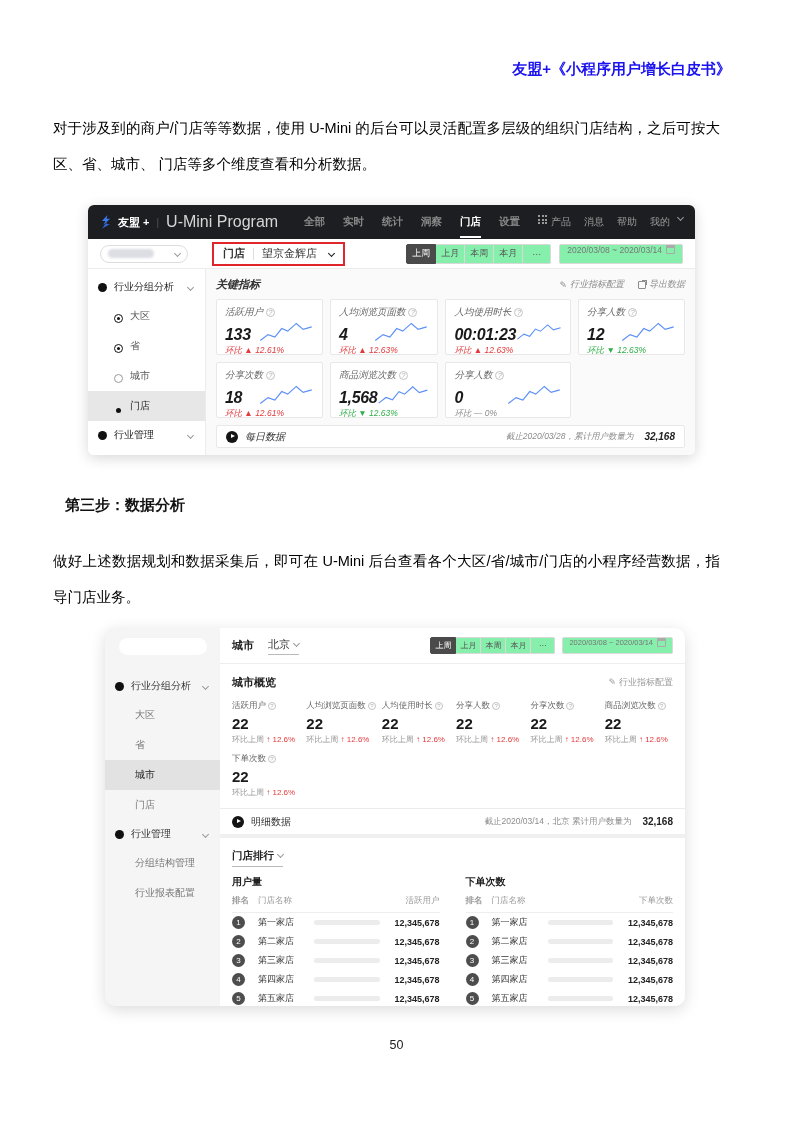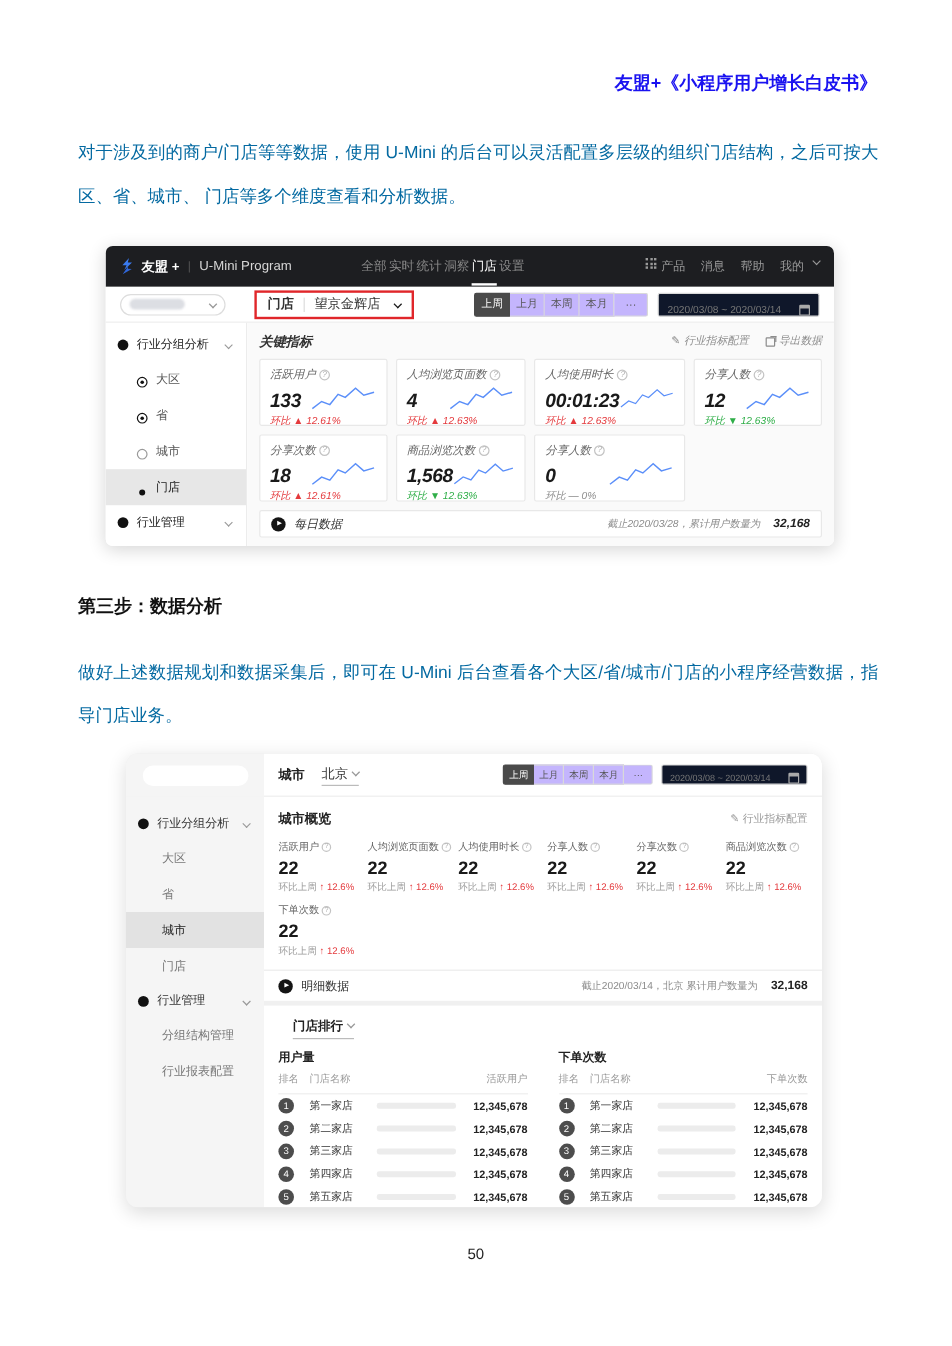--- a/index.html
+++ b/index.html
@@ -2,52 +2,52 @@
 <html><head>
 <meta charset="utf-8">
 <style>
   * { margin:0; padding:0; box-sizing:border-box; }
   html,body { background:#ffffff; }
   body { font-family:"Liberation Sans","DejaVu Sans",sans-serif; color:#1a1a1a; }
   .page { position:relative; width:793px; height:1122px; background:#fff; overflow:hidden; }
 
   
   .doc-title { position:absolute; top:60px; right:62px; font-size:15px; font-weight:bold; color:#1a12f0; }
-  .para { position:absolute; left:65px; width:667px; font-size:14.5px; line-height:36px; color:#0369a1; text-align:justify; }
+  .para { position:absolute; left:53px; width:667px; font-size:14.5px; line-height:36px; color:#000000; text-align:justify; }
   .para1 { top:110px; }
   .step-heading { position:absolute; left:65px; top:496px; font-size:15px; font-weight:bold; color:#111; }
   .para2 { top:543px; }
   .page-num { position:absolute; top:1038px; left:0; width:100%; text-align:center; font-size:12.5px; color:#222; }
 
   
   .chev { display:inline-block; width:5px; height:5px; border-right:1px solid currentColor; border-bottom:1px solid currentColor; transform:rotate(45deg); margin-left:4px; vertical-align:2px; }
   .chev.lt { border-color:#999; }
   .info { display:inline-block; width:9px; height:9px; border:1px solid #c3c3c3; border-radius:50%; font-size:7px; line-height:8px; text-align:center; color:#b0b0b0; margin-left:3px; vertical-align:1px; }
   .info::after { content:"?"; }
   .play { width:12px; height:12px; border-radius:50%; background:#141414; position:relative; display:inline-block; flex:none; }
   .play::after { content:""; position:absolute; left:5px; top:3.5px; border-left:4px solid #fff; border-top:2.5px solid transparent; border-bottom:2.5px solid transparent; }
   .seg { display:flex; }
-  .seg .btn { border:1px solid #d9d9d9; border-left:none; background:#c4b5fd; color:#555; display:flex; align-items:center; justify-content:center; cursor:pointer; }
+  .seg .btn { border:1px solid #d9d9d9; border-left:none; background:#86efac; color:#555; display:flex; align-items:center; justify-content:center; cursor:pointer; }
   .seg .btn:first-child { border-left:1px solid #d9d9d9; border-radius:2px 0 0 2px; }
   .seg .btn:last-child { border-radius:0 2px 2px 0; }
   .seg .btn.active { background:#4a4a4a; border-color:#4a4a4a; color:#fff; }
-  .datebox { border:1px solid #d9d9d9; border-radius:2px; background:#0f172a; color:#777; display:flex; align-items:flex-end; gap:15px; }
+  .datebox { border:1px solid #d9d9d9; border-radius:2px; background:#86efac; color:#777; display:flex; align-items:flex-start; gap:4px; }
   .cal { display:inline-block; width:9px; height:9px; border:1px solid #aaa; border-top:3px solid #aaa; border-radius:1px; }
   .updown-red { color:#e4393c; }
   .updown-green { color:#2fae48; }
   .updown-flat { color:#8c8c8c; }
 
   
   .dash1 { position:absolute; left:88px; top:205px; width:607px; height:250px; background:#fff; border-radius:6px; box-shadow:0 3px 14px rgba(0,0,0,.16); overflow:hidden; }
   .d1-topbar { height:34px; background:#1d1e21; display:flex; align-items:center; padding:0 12px; }
   .d1-logo { display:flex; align-items:center; gap:5px; }
   .d1-brand { color:#fff; font-size:11px; font-weight:bold; }
   .d1-logo-sep { color:#555; font-size:10px; margin:0 2px; }
-  .d1-product { color:#d6d6d6; font-size:11px; }
-  .d1-nav { display:flex; gap:2px; margin-left:58px; }
+  .d1-product { color:#d6d6d6; font-size:16px; }
+  .d1-nav { display:flex; gap:18px; margin-left:26px;font-weight:bold; }
   .d1-nav .nav-item { color:#8a8a8a; font-size:10.5px; padding:9px 0 7px; cursor:pointer; }
   .d1-nav .nav-item.active { color:#fff; border-bottom:2px solid #fff; }
   .d1-nav-right { margin-left:auto; display:flex; align-items:center; gap:13px; }
   .d1-nav-right .nav-item { color:#9a9a9a; font-size:10px; cursor:pointer; display:flex; align-items:flex-start; gap:4px; }
   .grid-icon { display:inline-block; width:9px; height:9px;
     background:
       linear-gradient(#9a9a9a,#9a9a9a) 0 0/2px 2px no-repeat, linear-gradient(#9a9a9a,#9a9a9a) 3.5px 0/2px 2px no-repeat, linear-gradient(#9a9a9a,#9a9a9a) 7px 0/2px 2px no-repeat,
       linear-gradient(#9a9a9a,#9a9a9a) 0 3.5px/2px 2px no-repeat, linear-gradient(#9a9a9a,#9a9a9a) 3.5px 3.5px/2px 2px no-repeat, linear-gradient(#9a9a9a,#9a9a9a) 7px 3.5px/2px 2px no-repeat,
       linear-gradient(#9a9a9a,#9a9a9a) 0 7px/2px 2px no-repeat, linear-gradient(#9a9a9a,#9a9a9a) 3.5px 7px/2px 2px no-repeat, linear-gradient(#9a9a9a,#9a9a9a) 7px 7px/2px 2px no-repeat; }
   .d1-toolbar { height:30px; background:#fff; border-bottom:1px solid #ececec; display:flex; align-items:center; padding:0 12px; }
@@ -117,26 +117,26 @@
   .metric-grid { display:grid; grid-template-columns:repeat(6,1fr); column-gap:6px; margin-top:6px; }
   .metric { padding:2px 0; }
   .metric-label { font-size:8.5px; color:#666; white-space:nowrap; display:flex; align-items:center; }
   .metric-label .info { width:8px; height:8px; font-size:6px; line-height:7px; margin-left:2px; }
   .metric-value { font-size:15px; font-weight:bold; color:#1a1a1a; margin:3px 0 2px; }
   .metric-cmp { font-size:8px; color:#999; white-space:nowrap; }
   .metric-cmp .red { color:#e4393c; }
   .bar-row2 { margin-top:4px; }
   .detailbar { border-top:1px solid #ececec; height:26px; display:flex; align-items:center; gap:7px; margin:8px -12px 0; padding:0 12px; }
   .sect2 { padding:7px 12px 6px; flex:1; }
-  .rank-title { display:inline-block; font-size:10.5px; font-weight:bold; color:#222; border-bottom:1px solid #bbb; padding-bottom:3px; cursor:pointer;margin-left:12px; }
+  .rank-title { display:inline-block; font-size:10.5px; font-weight:bold; color:#222; border-bottom:1px solid #bbb; padding-bottom:3px; cursor:pointer; }
   .rank-cols { display:flex; gap:26px; margin-top:8px; }
   .rank-col { flex:1; min-width:0; }
   .rank-col-title { font-size:10px; font-weight:bold; color:#222; margin-bottom:6px; }
   .rank-header { display:flex; font-size:8.5px; color:#999; border-bottom:1px solid #eee; padding-bottom:5px; }
-  .rh-rank { width:26px; flex:none; }
+  .rh-rank { width:26px; flex:none;font-weight:bold; }
   .rh-name { flex:1; }
   .rh-value { width:58px; text-align:right; flex:none; }
   .rank-row { display:flex; align-items:center; height:19px; }
   .rank-badge { width:13px; height:13px; border-radius:50%; background:#4d4d4d; color:#fff; font-size:8px; line-height:13px; text-align:center; flex:none; margin-right:13px; }
   .rank-name { width:48px; font-size:9px; color:#333; flex:none; }
   .rank-track { flex:1; height:5px; background:#ececec; border-radius:2px; margin:0 8px; overflow:hidden; }
   .rank-fill { height:100%; background:#4d4d4d; border-radius:2px; }
   .rank-value { width:52px; text-align:right; font-size:9px; font-weight:bold; color:#222; flex:none; }
 </style>
 </head>

